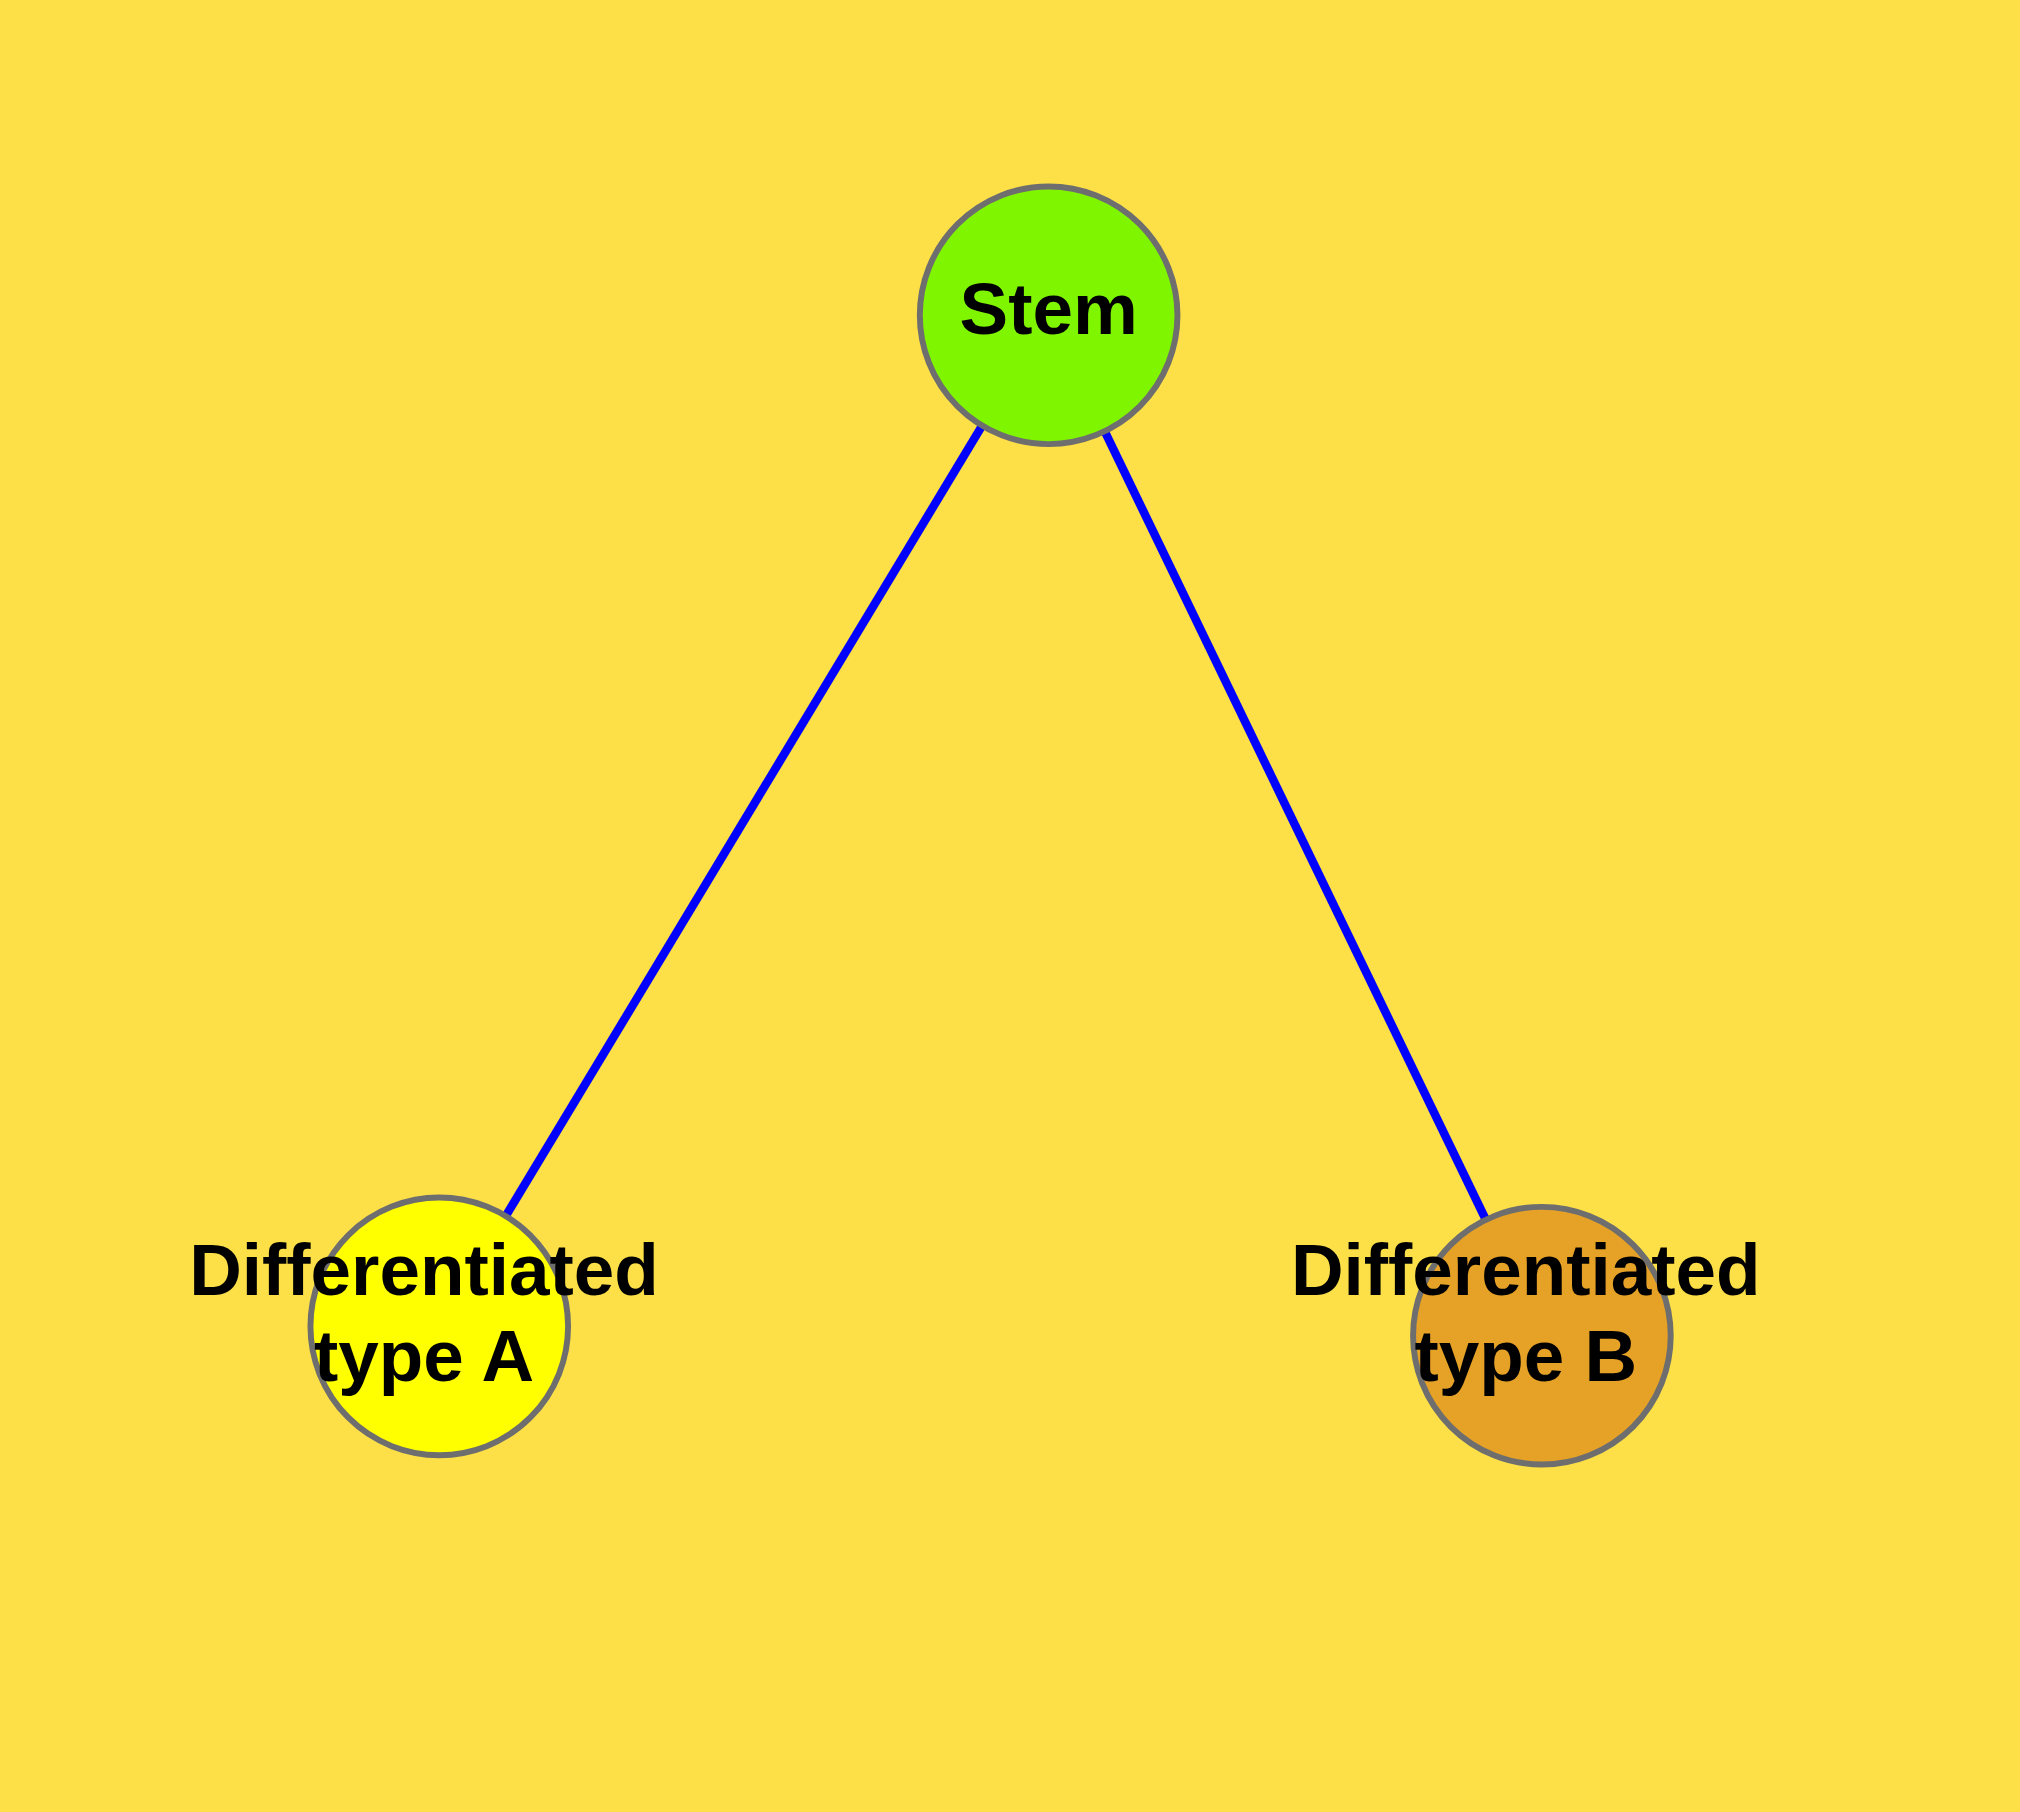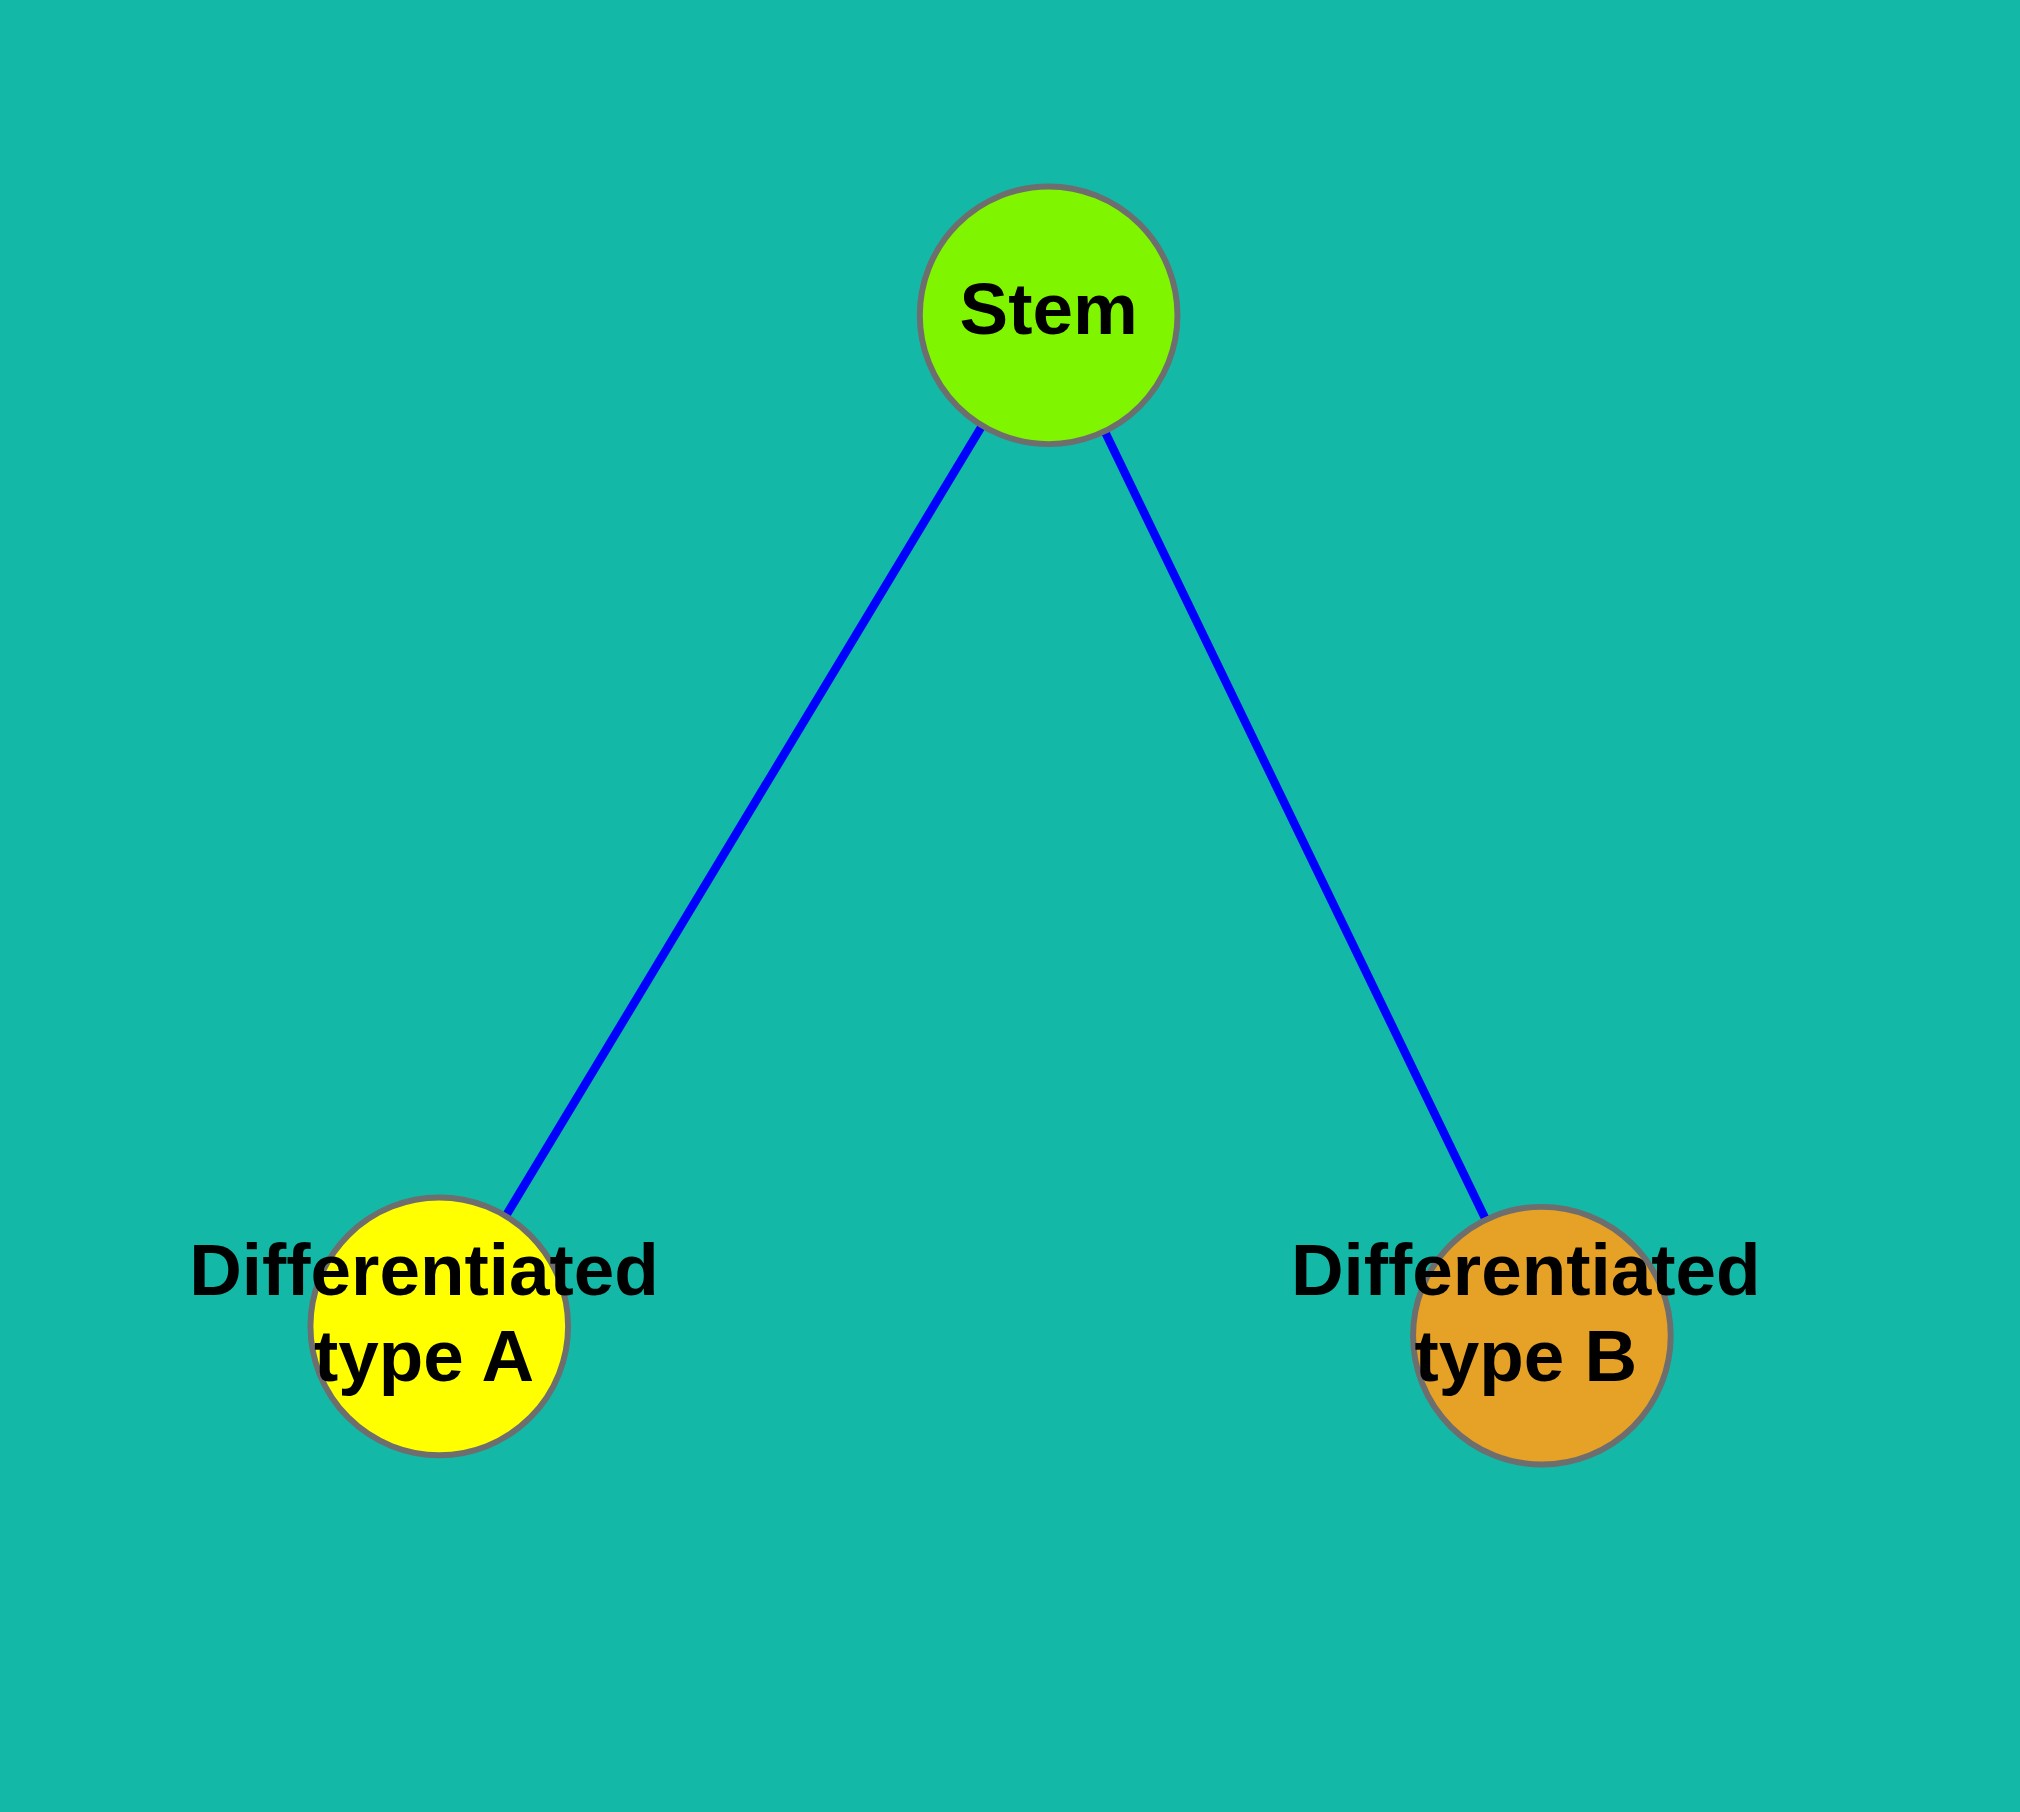--- a/index.html
+++ b/index.html
@@ -4,21 +4,21 @@
 <style>
   html, body {
     margin: 0;
     padding: 0;
     background: #ffffff;
   }
   #canvas {
     position: relative;
     width: 2021px;
     height: 1812px;
-    background: #14b8a6;
+    background: #fde047;
     overflow: hidden;
     font-family: "Liberation Sans", sans-serif;
   }
   #graph-svg {
     position: absolute;
     top: 0;
     left: 0;
     width: 2021px;
     height: 1812px;
   }

